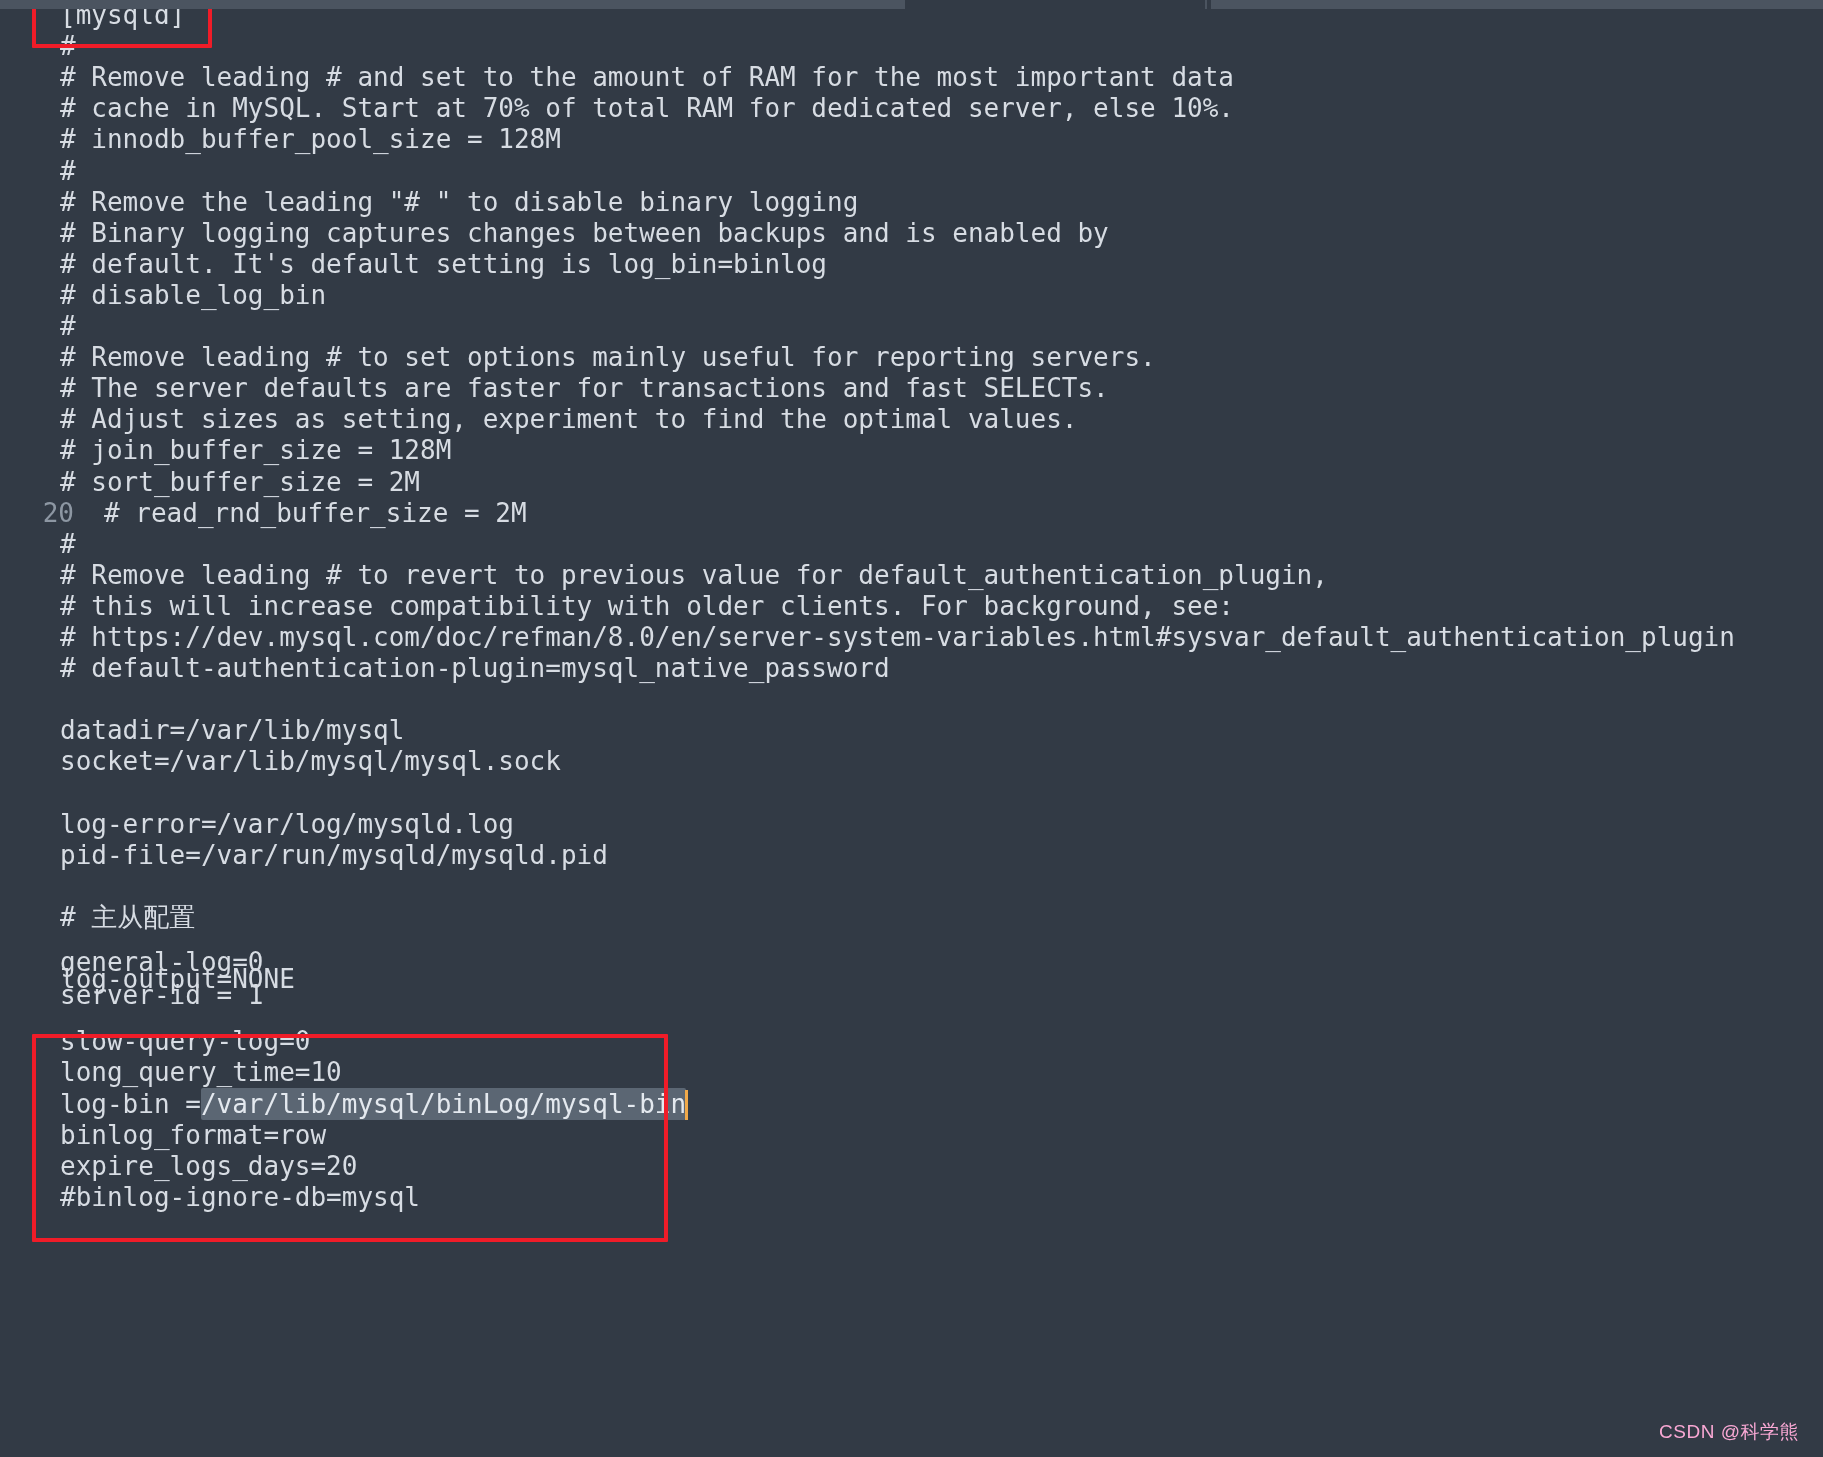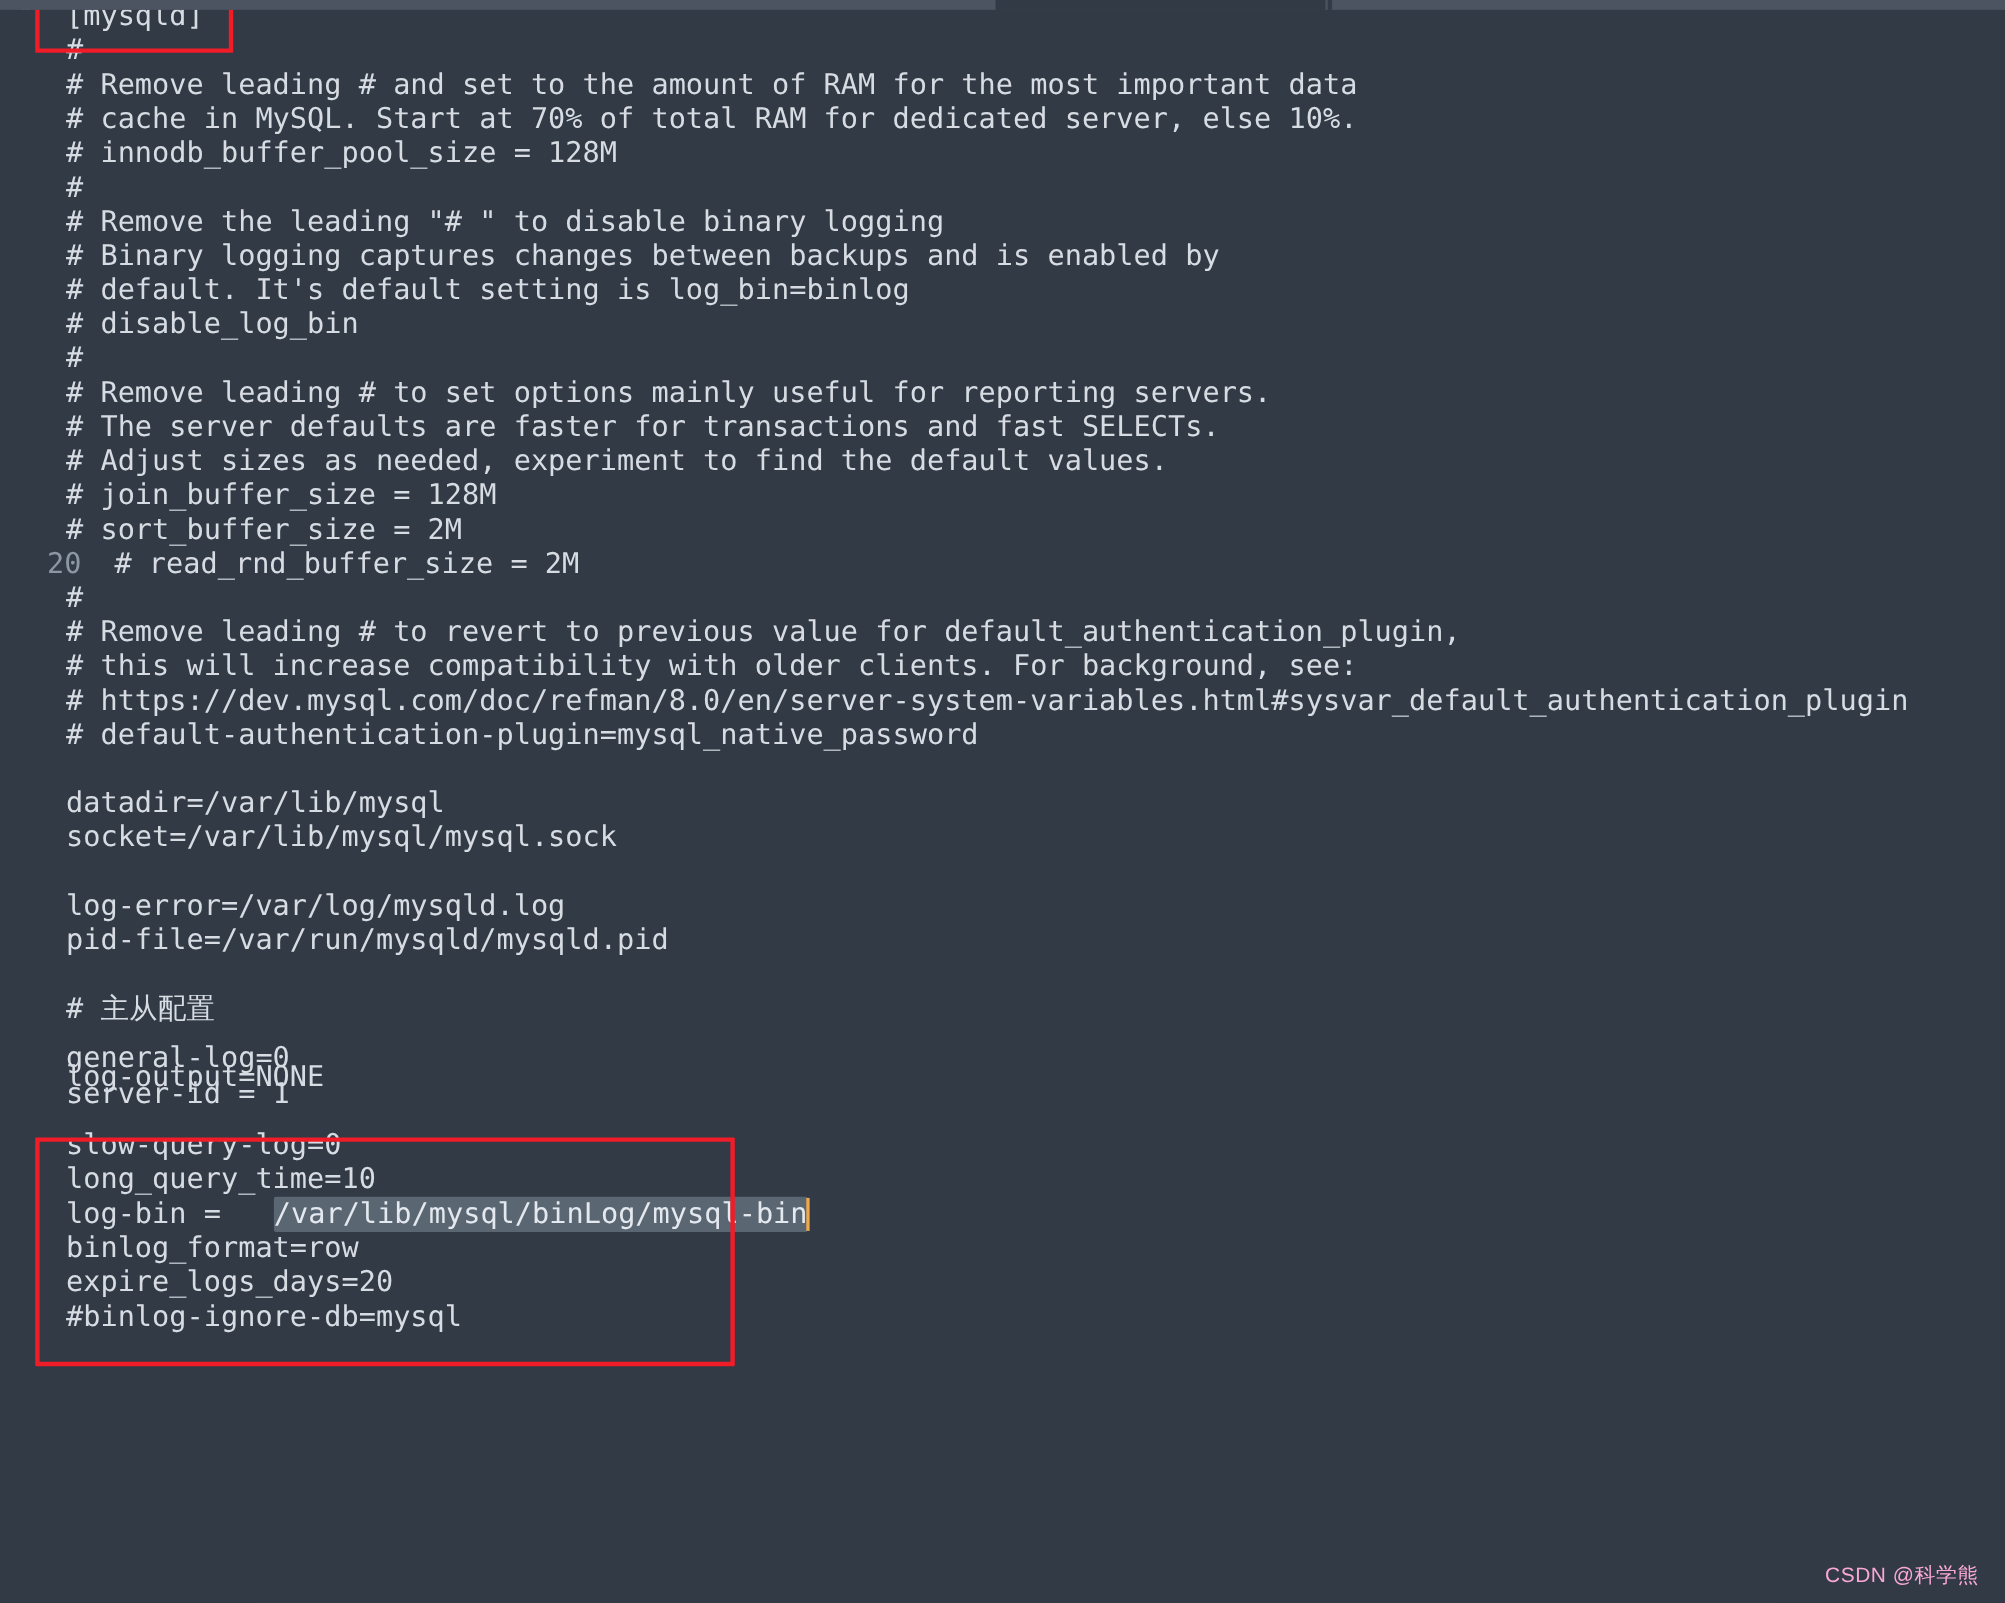--- a/index.html
+++ b/index.html
@@ -89,21 +89,20 @@
   
   .row.active .lineno {
     background: #414b57;
     color: #b9c2cd;
   }
   .sel {
     background: #5b6673;
     color: #e4e9ef;
     border-radius: 2px;
     padding: 1px 0;
-    margin-left: 48px;
   }
   .caret {
     display: inline-block;
     width: 3px;
     height: 30px;
     background: #f0a94a;
     vertical-align: -7px;
     margin-left: -1px;
   }
 
@@ -160,21 +159,21 @@
         <div class="row" style="top: 84.3px;"><span class="lineno">7</span><span class="ltext"># cache in MySQL. Start at 70% of total RAM for dedicated server, else 10%.</span></div>
         <div class="row" style="top: 115.4px;"><span class="lineno">8</span><span class="ltext"># innodb_buffer_pool_size = 128M</span></div>
         <div class="row" style="top: 146.5px;"><span class="lineno">9</span><span class="ltext">#</span></div>
         <div class="row" style="top: 177.6px;"><span class="lineno">10</span><span class="ltext"># Remove the leading "# " to disable binary logging</span></div>
         <div class="row" style="top: 208.7px;"><span class="lineno">11</span><span class="ltext"># Binary logging captures changes between backups and is enabled by</span></div>
         <div class="row" style="top: 239.8px;"><span class="lineno">12</span><span class="ltext"># default. It's default setting is log_bin=binlog</span></div>
         <div class="row" style="top: 270.9px;"><span class="lineno">13</span><span class="ltext"># disable_log_bin</span></div>
         <div class="row" style="top: 302px;"><span class="lineno">14</span><span class="ltext">#</span></div>
         <div class="row" style="top: 333.1px;"><span class="lineno">15</span><span class="ltext"># Remove leading # to set options mainly useful for reporting servers.</span></div>
         <div class="row" style="top: 364.2px;"><span class="lineno">16</span><span class="ltext"># The server defaults are faster for transactions and fast SELECTs.</span></div>
-        <div class="row" style="top: 395.3px;"><span class="lineno">17</span><span class="ltext"># Adjust sizes as needed, experiment to find the default values.</span></div>
+        <div class="row" style="top: 395.3px;"><span class="lineno">17</span><span class="ltext"># Adjust sizes as setting, experiment to find the optimal values.</span></div>
         <div class="row" style="top: 426.4px;"><span class="lineno">18</span><span class="ltext"># join_buffer_size = 128M</span></div>
         <div class="row" style="top: 457.5px;"><span class="lineno">19</span><span class="ltext"># sort_buffer_size = 2M</span></div>
         <div class="row" style="top: 488.6px; margin-left: 44px;"><span class="lineno">20</span><span class="ltext"># read_rnd_buffer_size = 2M</span></div>
         <div class="row" style="top: 519.7px;"><span class="lineno">21</span><span class="ltext">#</span></div>
         <div class="row" style="top: 550.8px;"><span class="lineno">22</span><span class="ltext"># Remove leading # to revert to previous value for default_authentication_plugin,</span></div>
         <div class="row" style="top: 581.9px; padding-left: 19px;"><span class="lineno">23</span><span class="ltext"># this will increase compatibility with older clients. For background, see:</span></div>
         <div class="row" style="top: 613px;"><span class="lineno">24</span><span class="ltext"># https://dev.mysql.com/doc/refman/8.0/en/server-system-variables.html#sysvar_default_authentication_plugin</span></div>
         <div class="row" style="top: 644.1px;"><span class="lineno">25</span><span class="ltext"># default-authentication-plugin=mysql_native_password</span></div>
         <div class="row" style="top: 675.2px;"><span class="lineno">26</span><span class="ltext"></span></div>
         <div class="row" style="top: 706.3px;"><span class="lineno">27</span><span class="ltext">datadir=/var/lib/mysql</span></div>

